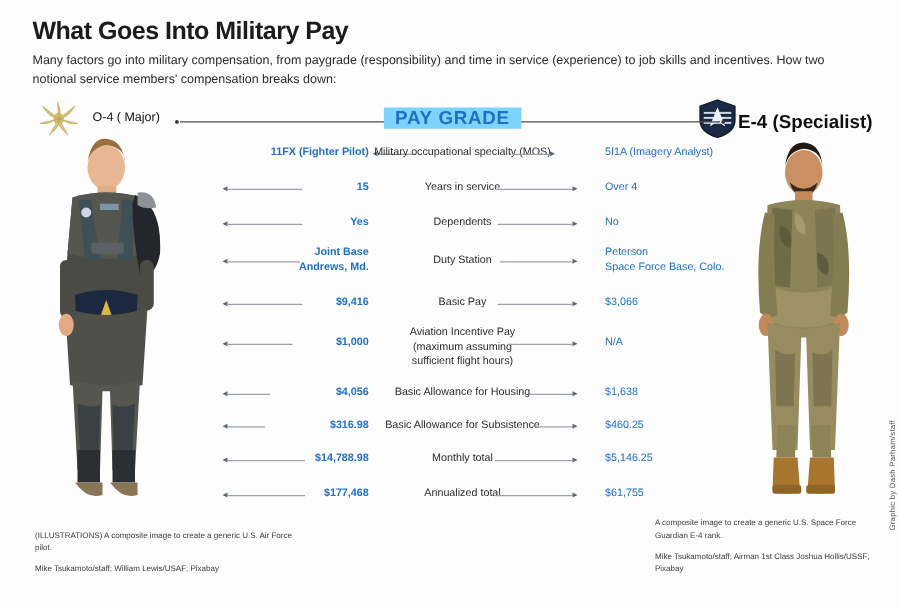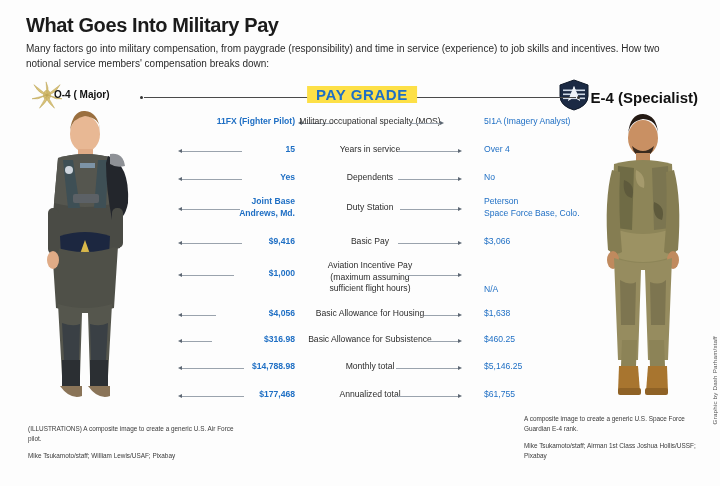--- a/index.html
+++ b/index.html
@@ -19,31 +19,31 @@
     letter-spacing:-0.4px;
   }
   .deck{
     position:absolute;left:26px;top:42px;width:670px;
     font-size:10px;line-height:1.45;color:#2b2b2b;
   }
 
   
   .gradebar{position:absolute;left:26px;top:86px;width:672px;height:22px;}
   .rank-left{
-    position:absolute;left:28px;top:3px;
-    font-size:10px;font-weight:bold;color:#111;white-space:nowrap;
+    position:absolute;left:48px;top:3px;
+    font-size:10px;font-weight:normal;color:#111;white-space:nowrap;
   }
   .rank-right{
     position:absolute;right:0px;top:3px;
     font-size:15px;font-weight:bold;color:#111;white-space:nowrap;
   }
   .paygrade-title{
     position:absolute;left:50%;top:0px;transform:translateX(-50%);
     font-size:15px;font-weight:bold;color:#1f6fc4;letter-spacing:0.6px;
-    background:#fde047;padding:0 9px;z-index:3;white-space:nowrap;
+    background:#7dd3fc;padding:0 9px;z-index:3;white-space:nowrap;
   }
   .gradeline{
     position:absolute;top:11px;height:1px;background:#4a4a4a;z-index:1;
   }
   .gl-left{left:118px;right:330px;}
   .gl-right{left:390px;right:122px;}
   .dot{position:absolute;width:3px;height:3px;border-radius:50%;background:#333;top:10px;z-index:2;}
 
   
   .oakleaf{position:absolute;left:2px;top:-6px;width:38px;height:30px;}
@@ -261,21 +261,21 @@
 
     <div class="row" style="height:46px;">
       <span class="lval" style="top:12px;margin-left:47px;">$1,000</span>
       <span class="arrowL" style="left:28px;top:17px;"></span>
       <span class="conn" style="left:32px;top:19px;width:52px;"></span>
       <span class="mid" style="top:4px;">Aviation Incentive Pay
 (maximum assuming
 sufficient flight hours)</span>
       <span class="conn" style="left:256px;top:19px;width:52px;"></span>
       <span class="arrowR" style="left:308px;top:17px;"></span>
-      <span class="rval" style="top:12px;margin-top:16px;">N/A</span>
+      <span class="rval" style="top:12px;">N/A</span>
     </div>
 
     <div class="row" style="height:26px;">
       <span class="lval" style="top:6px;">$4,056</span>
       <span class="arrowL" style="left:28px;top:11px;"></span>
       <span class="conn" style="left:32px;top:13px;width:34px;"></span>
       <span class="mid" style="top:6px;">Basic Allowance for Housing</span>
       <span class="conn" style="left:274px;top:13px;width:34px;"></span>
       <span class="arrowR" style="left:308px;top:11px;"></span>
       <span class="rval" style="top:6px;">$1,638</span>

